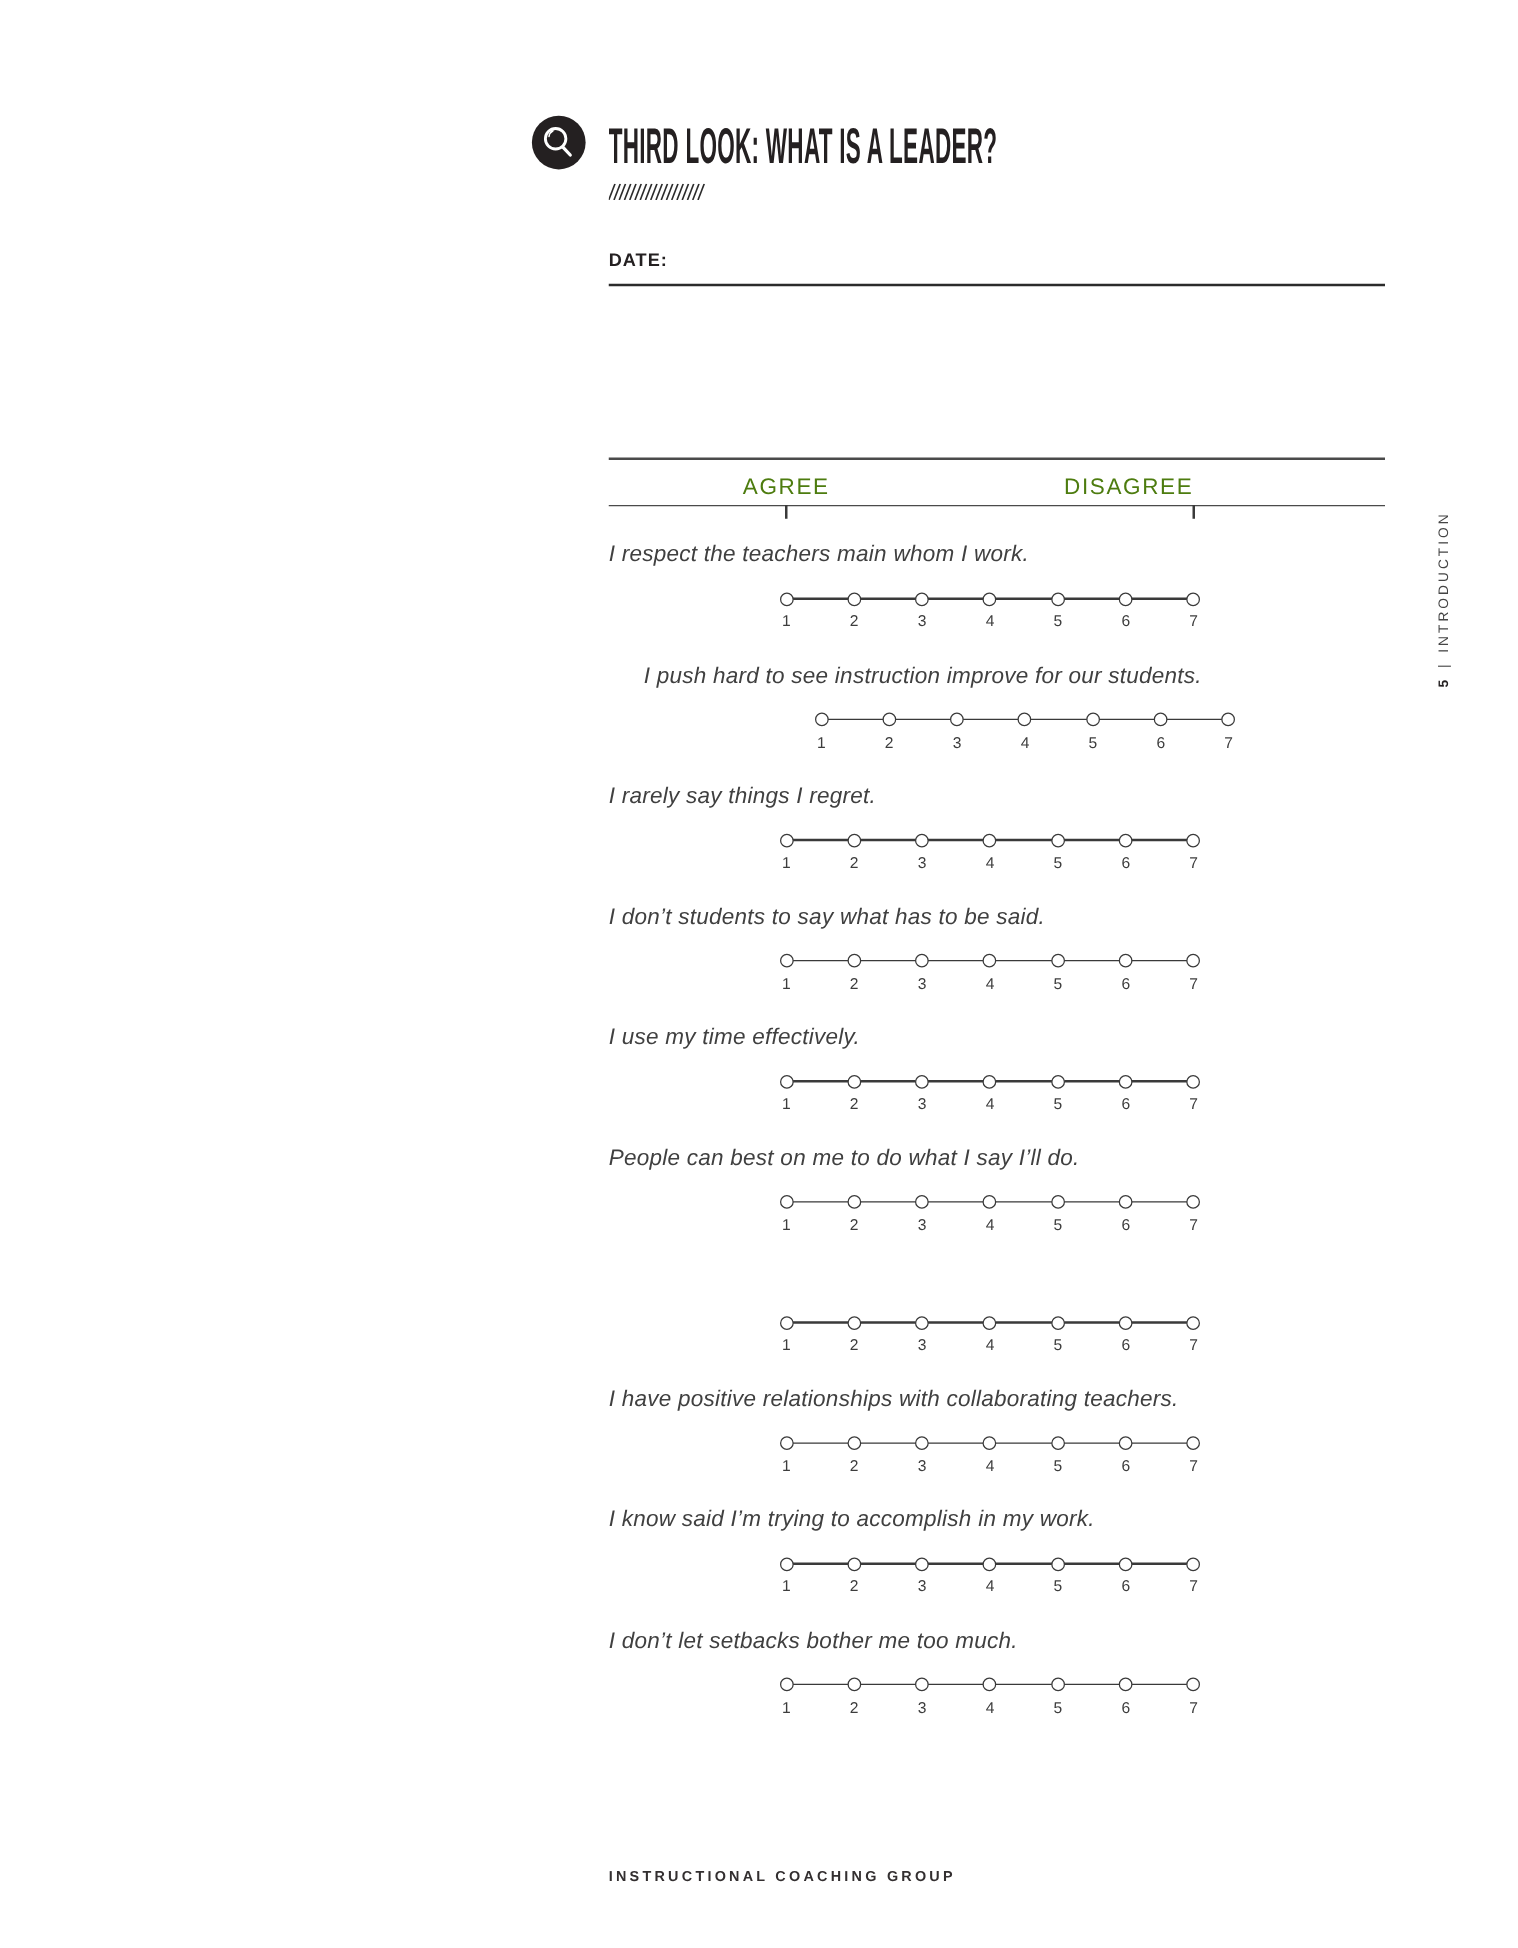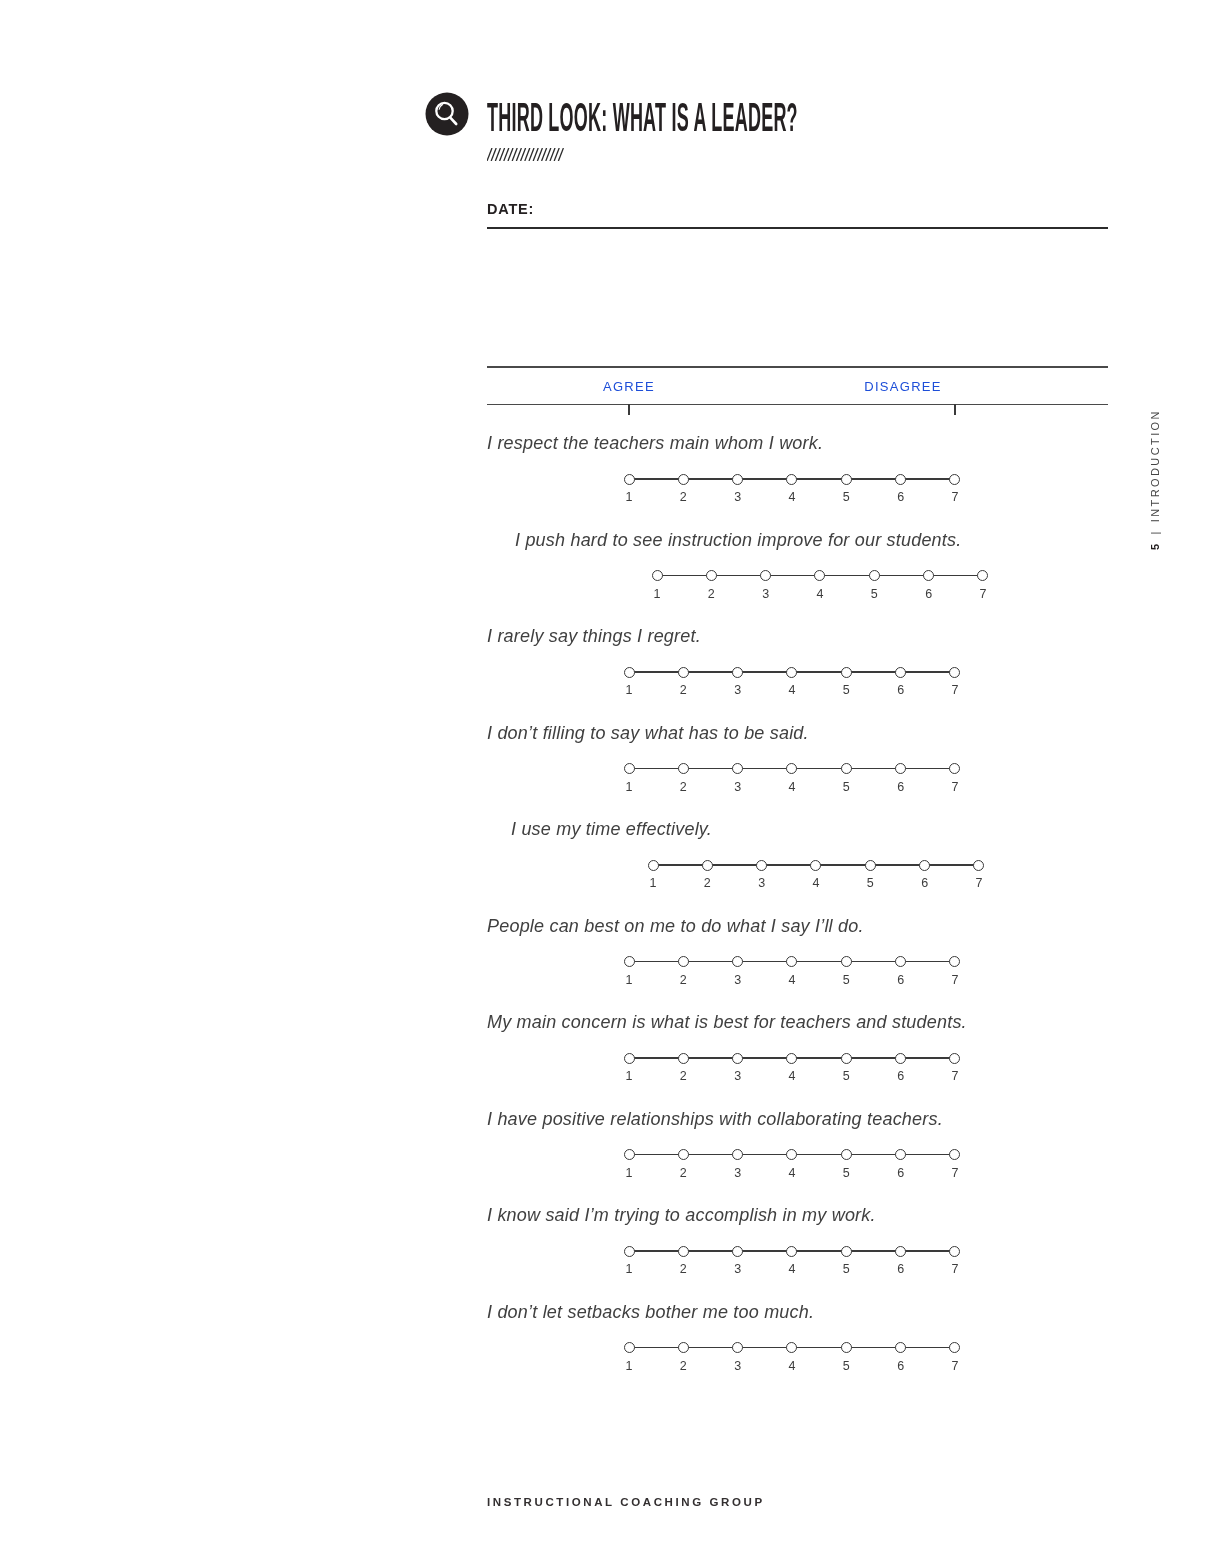--- a/index.html
+++ b/index.html
@@ -28,21 +28,21 @@
   .date-line{left:487px;top:227px;width:621px;height:2.4px;background:#2b2b2b;}
 
   
   .instructions{left:487px;top:261px;width:640px;font-size:17px;line-height:31.8px;color:#3b3b3b;}
   .instructions b{color:#242021;}
 
   
   .rule{left:487px;width:621px;height:1.5px;background:#4a4a4a;}
   .rule-top{top:366px;}
   .rule-bottom{top:403.5px;}
-  .scale-head-label{top:379px;font-size:13px;letter-spacing:1.3px;color:#1d4ed8;transform:translateX(-50%);white-space:nowrap;}
+  .scale-head-label{top:379px;font-size:18px;letter-spacing:1.3px;color:#4d7c0f;transform:translateX(-50%);white-space:nowrap;}
   .tick{top:403.5px;width:1.6px;height:11.5px;background:#3a3a3a;}
 
   
   .item{position:absolute;left:487px;width:640px;height:92px;}
   .statement{position:absolute;left:0;top:0;font-size:18px;font-style:italic;color:#404040;letter-spacing:0.2px;line-height:22px;white-space:nowrap;}
   .scale{position:absolute;left:134px;top:39px;width:342px;height:36px;}
   .scale-line{position:absolute;left:8px;top:7.3px;width:326px;height:1.5px;background:#3a3a3a;}
   .circle{position:absolute;top:2.5px;width:11px;height:11px;box-sizing:border-box;
           border:1.4px solid #3a3a3a;border-radius:50%;background:#ffffff;}
   .num{position:absolute;top:19px;width:22px;text-align:center;font-size:12.5px;color:#3d3d3d;}
@@ -167,40 +167,40 @@
           <div class="num" style="left: 159.99px;">4</div>
           <div class="circle" style="left: 219.82px;"></div>
           <div class="num" style="left: 214.32px;">5</div>
           <div class="circle" style="left: 274.15px;"></div>
           <div class="num" style="left: 268.65px;">6</div>
           <div class="circle" style="left: 328.48px;"></div>
           <div class="num" style="left: 322.98px;">7</div>
         </div>
       </div>
       <div class="item" style="top: 721.5px;">
-        <div class="statement">I don’t filling to say what has to be said.</div>
-        <div class="scale">
-          <div class="scale-line"></div>
-          <div class="circle" style="left: 2.5px;"></div>
-          <div class="num" style="left: -3px;">1</div>
-          <div class="circle" style="left: 56.83px;"></div>
-          <div class="num" style="left: 51.33px;">2</div>
-          <div class="circle" style="left: 111.16px;"></div>
-          <div class="num" style="left: 105.66px;">3</div>
-          <div class="circle" style="left: 165.49px;"></div>
-          <div class="num" style="left: 159.99px;">4</div>
-          <div class="circle" style="left: 219.82px;"></div>
-          <div class="num" style="left: 214.32px;">5</div>
-          <div class="circle" style="left: 274.15px;"></div>
-          <div class="num" style="left: 268.65px;">6</div>
-          <div class="circle" style="left: 328.48px;"></div>
-          <div class="num" style="left: 322.98px;">7</div>
-        </div>
-      </div>
-      <div class="item" style="top: 818px; margin-left: 24px;">
+        <div class="statement">I don’t students to say what has to be said.</div>
+        <div class="scale">
+          <div class="scale-line"></div>
+          <div class="circle" style="left: 2.5px;"></div>
+          <div class="num" style="left: -3px;">1</div>
+          <div class="circle" style="left: 56.83px;"></div>
+          <div class="num" style="left: 51.33px;">2</div>
+          <div class="circle" style="left: 111.16px;"></div>
+          <div class="num" style="left: 105.66px;">3</div>
+          <div class="circle" style="left: 165.49px;"></div>
+          <div class="num" style="left: 159.99px;">4</div>
+          <div class="circle" style="left: 219.82px;"></div>
+          <div class="num" style="left: 214.32px;">5</div>
+          <div class="circle" style="left: 274.15px;"></div>
+          <div class="num" style="left: 268.65px;">6</div>
+          <div class="circle" style="left: 328.48px;"></div>
+          <div class="num" style="left: 322.98px;">7</div>
+        </div>
+      </div>
+      <div class="item" style="top: 818px;">
         <div class="statement">I use my time effectively.</div>
         <div class="scale">
           <div class="scale-line"></div>
           <div class="circle" style="left: 2.5px;"></div>
           <div class="num" style="left: -3px;">1</div>
           <div class="circle" style="left: 56.83px;"></div>
           <div class="num" style="left: 51.33px;">2</div>
           <div class="circle" style="left: 111.16px;"></div>
           <div class="num" style="left: 105.66px;">3</div>
           <div class="circle" style="left: 165.49px;"></div>
@@ -227,21 +227,20 @@
           <div class="num" style="left: 159.99px;">4</div>
           <div class="circle" style="left: 219.82px;"></div>
           <div class="num" style="left: 214.32px;">5</div>
           <div class="circle" style="left: 274.15px;"></div>
           <div class="num" style="left: 268.65px;">6</div>
           <div class="circle" style="left: 328.48px;"></div>
           <div class="num" style="left: 322.98px;">7</div>
         </div>
       </div>
       <div class="item" style="top: 1011px;">
-        <div class="statement">My main concern is what is best for teachers and students.</div>
         <div class="scale">
           <div class="scale-line"></div>
           <div class="circle" style="left: 2.5px;"></div>
           <div class="num" style="left: -3px;">1</div>
           <div class="circle" style="left: 56.83px;"></div>
           <div class="num" style="left: 51.33px;">2</div>
           <div class="circle" style="left: 111.16px;"></div>
           <div class="num" style="left: 105.66px;">3</div>
           <div class="circle" style="left: 165.49px;"></div>
           <div class="num" style="left: 159.99px;">4</div>

